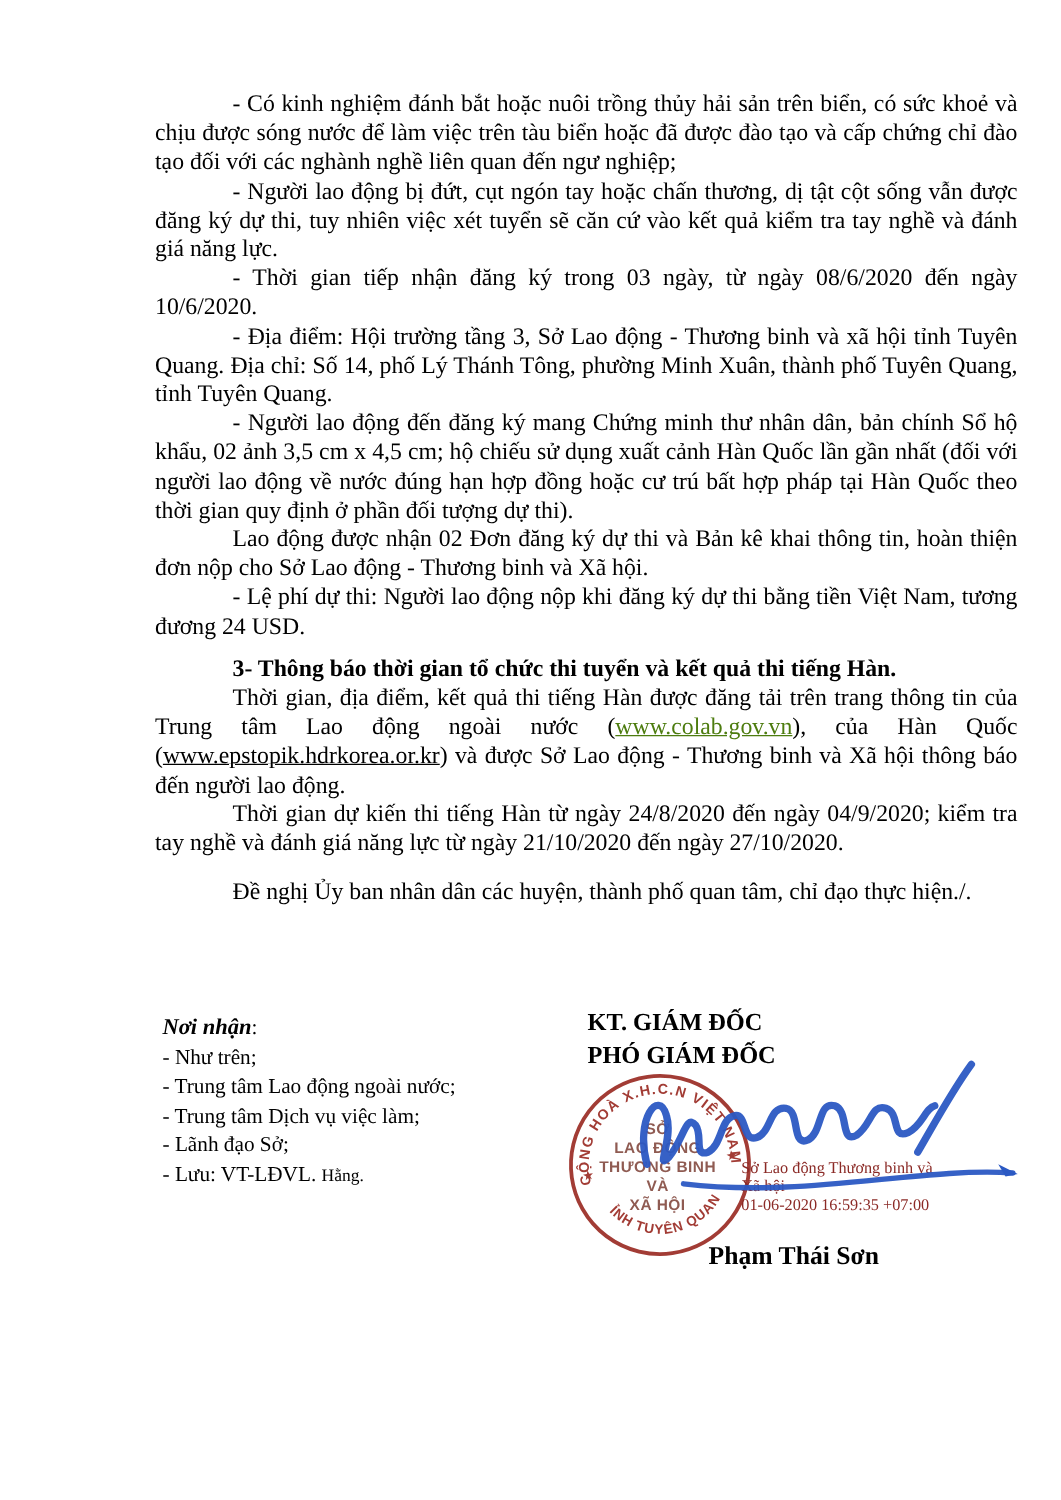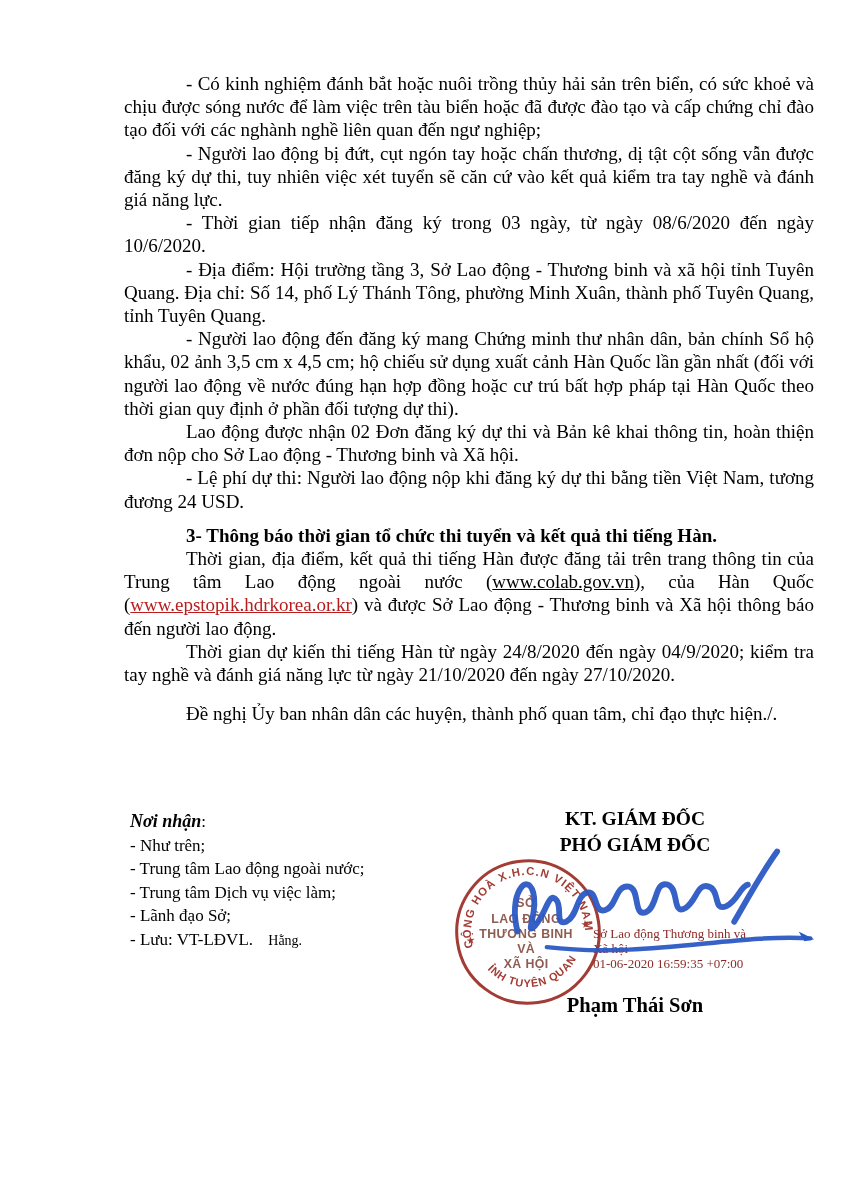--- a/index.html
+++ b/index.html
@@ -13,30 +13,30 @@
   }
   .content {
     position:absolute; left:100px; top:72px; width:690px;
     font-size:19px; line-height:23.2px; text-align:justify;margin-left:24px;
   }
   .content p { margin:0; text-indent:62px; }
   .heading { font-weight:bold; margin-top:7px !important; }
   .heading-3 { margin-top:11px !important; }
   .para-request { margin-top:16px !important; }
   .link { text-decoration:underline; cursor:pointer; }
-  .link-black { color:#000000; }
-  .link-blue { color:#b91c1c; }
+  .link-black { color:#4d7c0f; }
+  .link-blue { color:#000000; }
 
   .footer { position:absolute; left:0; top:800px; width:672px; height:340px; }
 
   .recipients { position:absolute; left:130px; top:10px; font-size:17px; line-height:23.5px; }
   .rec-label { font-weight:bold; font-style:italic; font-size:18px; }
-  .note-small { font-size:14px;margin-left:11px; }
+  .note-small { font-size:14px; }
 
-  .sig-title { position:absolute; left:470px; top:6px; width:330px; text-align:center;
+  .sig-title { position:absolute; left:470px; top:6px; width:330px; text-align:left;
                font-weight:bold; font-size:19.5px; line-height:26px; }
 
   .stamp { position:absolute; left:452px; top:56px; width:152px; height:152px; }
   .stamp .ring { fill:none; stroke:#a23c35; stroke-width:3.2; }
   .ring-text { font-family:"Liberation Sans", sans-serif; font-weight:bold;
                fill:#a23c35; font-size:12px; letter-spacing:1.2px; }
   .ring-text-bottom { font-size:11.5px; letter-spacing:0.8px; }
   .stamp-star { font-size:11px; fill:#a23c35; text-anchor:middle; }
   .stamp-center { font-family:"Liberation Sans", sans-serif; font-weight:bold;
                   fill:#8f5b52; font-size:13px; text-anchor:middle; letter-spacing:0.4px; }

